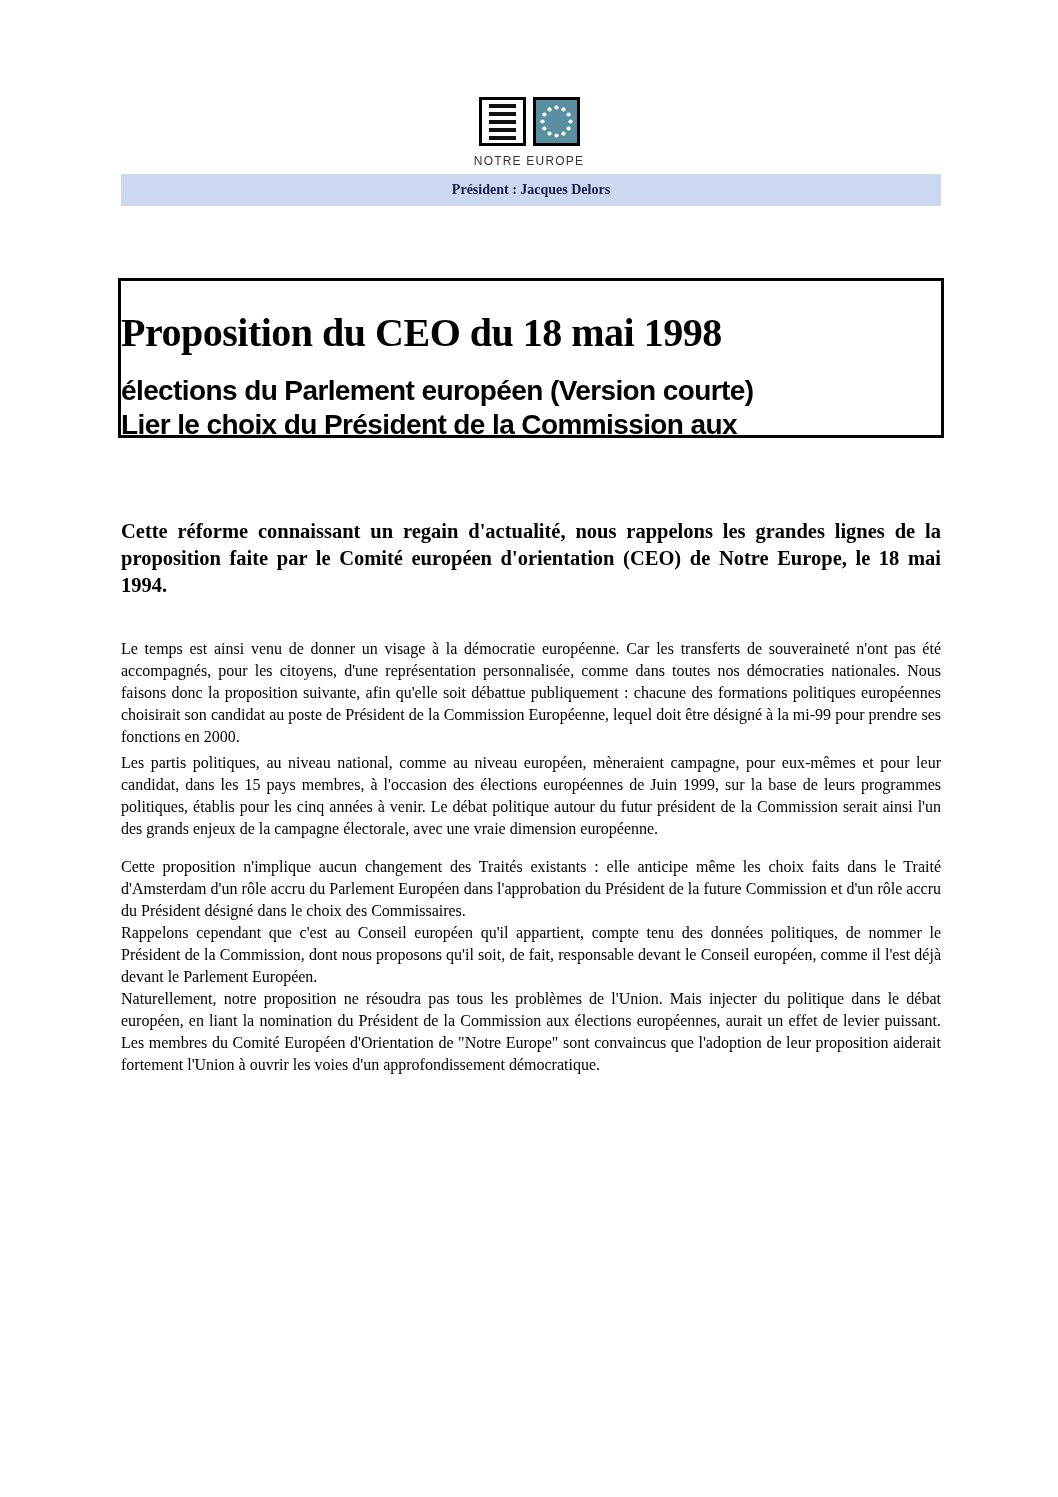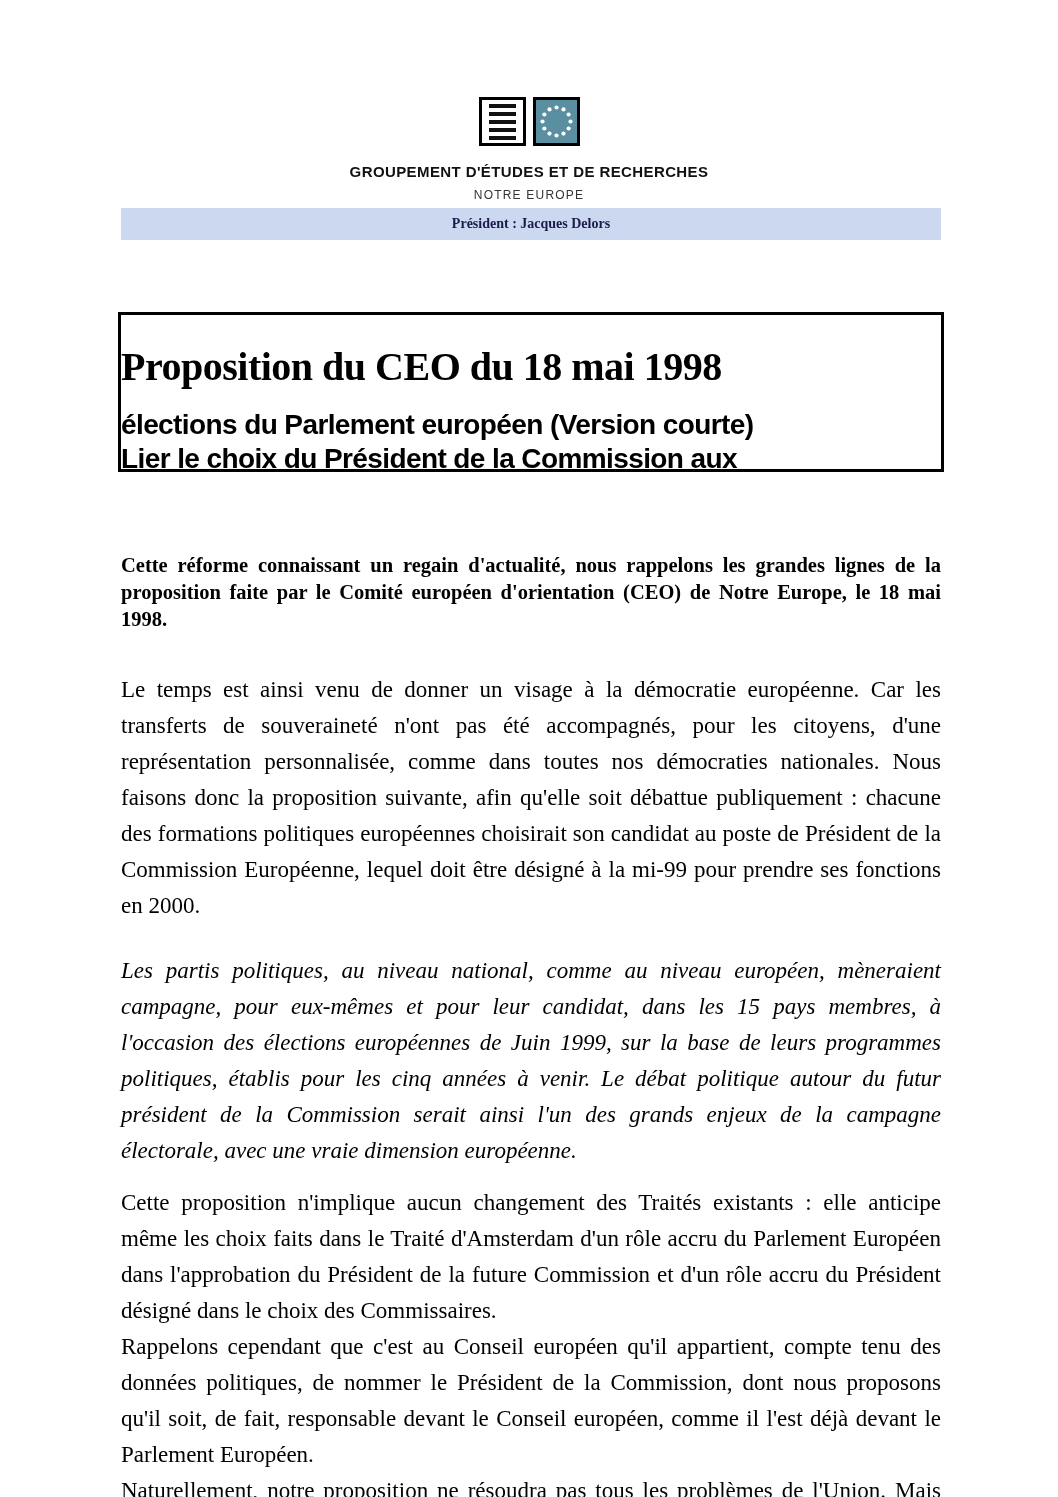--- a/index.html
+++ b/index.html
@@ -113,30 +113,30 @@
     color: #000000;
   }
 
   
   .body-text {
     margin-top: 80px;
   }
   .body-text p {
     margin: 0;
     text-align: justify;
-    font-size: 23px;
-    line-height: 36px;
+    font-size: 16px;
+    line-height: 22px;
   }
   p.intro {
     font-weight: 700;
     font-size: 20.5px;
     line-height: 27px;
   }
   p.para-1 { margin-top: 39px; }
-  p.para-2 { margin-top: 29px; font-style: italic; }
+  p.para-2 { margin-top: 4px; }
   p.para-3 { margin-top: 16px; }
   p.para-4 { }
   p.para-5 { margin-top: 0; }
 </style>
 </head>
 <body>
 
 <div class="page">
 
   <div class="logo-row">
@@ -160,38 +160,37 @@
           <circle cx="13.5" cy="33.6" r="2.1"></circle>
           <circle cx="8.4" cy="28.5" r="2.1"></circle>
           <circle cx="6.5" cy="21.5" r="2.1"></circle>
           <circle cx="8.4" cy="14.5" r="2.1"></circle>
           <circle cx="13.5" cy="9.4" r="2.1"></circle>
         </g>
       </svg>
     </div>
   </div>
 
-  <div class="org-name">GROUPEMENT D'ÉTUDES ET DE RECHERCHES</div>
   <div class="org-subtitle">NOTRE EUROPE</div>
 
   <div class="content">
     <div class="president-bar">
       <span>Président : Jacques Delors</span>
     </div>
 
     <div class="title-box">
       <h1 class="doc-title">Proposition du CEO du 18 mai 1998</h1>
       <div class="doc-subtitle">
         <div>élections du Parlement européen (Version courte)</div>
         <div>Lier le choix du Président de la Commission aux</div>
       </div>
     </div>
 
     <div class="body-text">
-      <p class="intro">Cette réforme connaissant un regain d'actualité, nous rappelons les grandes lignes de la proposition faite par le Comité européen d'orientation (CEO) de Notre Europe, le 18 mai 1998.</p>
+      <p class="intro">Cette réforme connaissant un regain d'actualité, nous rappelons les grandes lignes de la proposition faite par le Comité européen d'orientation (CEO) de Notre Europe, le 18 mai 1994.</p>
       <p class="para-1">Le temps est ainsi venu de donner un visage à la démocratie européenne. Car les transferts de souveraineté n'ont pas été accompagnés, pour les citoyens, d'une représentation personnalisée, comme dans toutes nos démocraties nationales. Nous faisons donc la proposition suivante, afin qu'elle soit débattue publiquement : chacune des formations politiques européennes choisirait son candidat au poste de Président de la Commission Européenne, lequel doit être désigné à la mi-99 pour prendre ses fonctions en 2000.</p>
       <p class="para-2">Les partis politiques, au niveau national, comme au niveau européen, mèneraient campagne, pour eux-mêmes et pour leur candidat, dans les 15 pays membres, à l'occasion des élections européennes de Juin 1999, sur la base de leurs programmes politiques, établis pour les cinq années à venir. Le débat politique autour du futur président de la Commission serait ainsi l'un des grands enjeux de la campagne électorale, avec une vraie dimension européenne.</p>
       <p class="para-3">Cette proposition n'implique aucun changement des Traités existants : elle anticipe même les choix faits dans le Traité d'Amsterdam d'un rôle accru du Parlement Européen dans l'approbation du Président de la future Commission et d'un rôle accru du Président désigné dans le choix des Commissaires.</p>
       <p class="para-4">Rappelons cependant que c'est au Conseil européen qu'il appartient, compte tenu des données politiques, de nommer le Président de la Commission, dont nous proposons qu'il soit, de fait, responsable devant le Conseil européen, comme il l'est déjà devant le Parlement Européen.</p>
       <p class="para-5">Naturellement, notre proposition ne résoudra pas tous les problèmes de l'Union. Mais injecter du politique dans le débat européen, en liant la nomination du Président de la Commission aux élections européennes, aurait un effet de levier puissant. Les membres du Comité Européen d'Orientation de "Notre Europe" sont convaincus que l'adoption de leur proposition aiderait fortement l'Union à ouvrir les voies d'un approfondissement démocratique.</p>
     </div>
   </div>
 
 </div>
 

